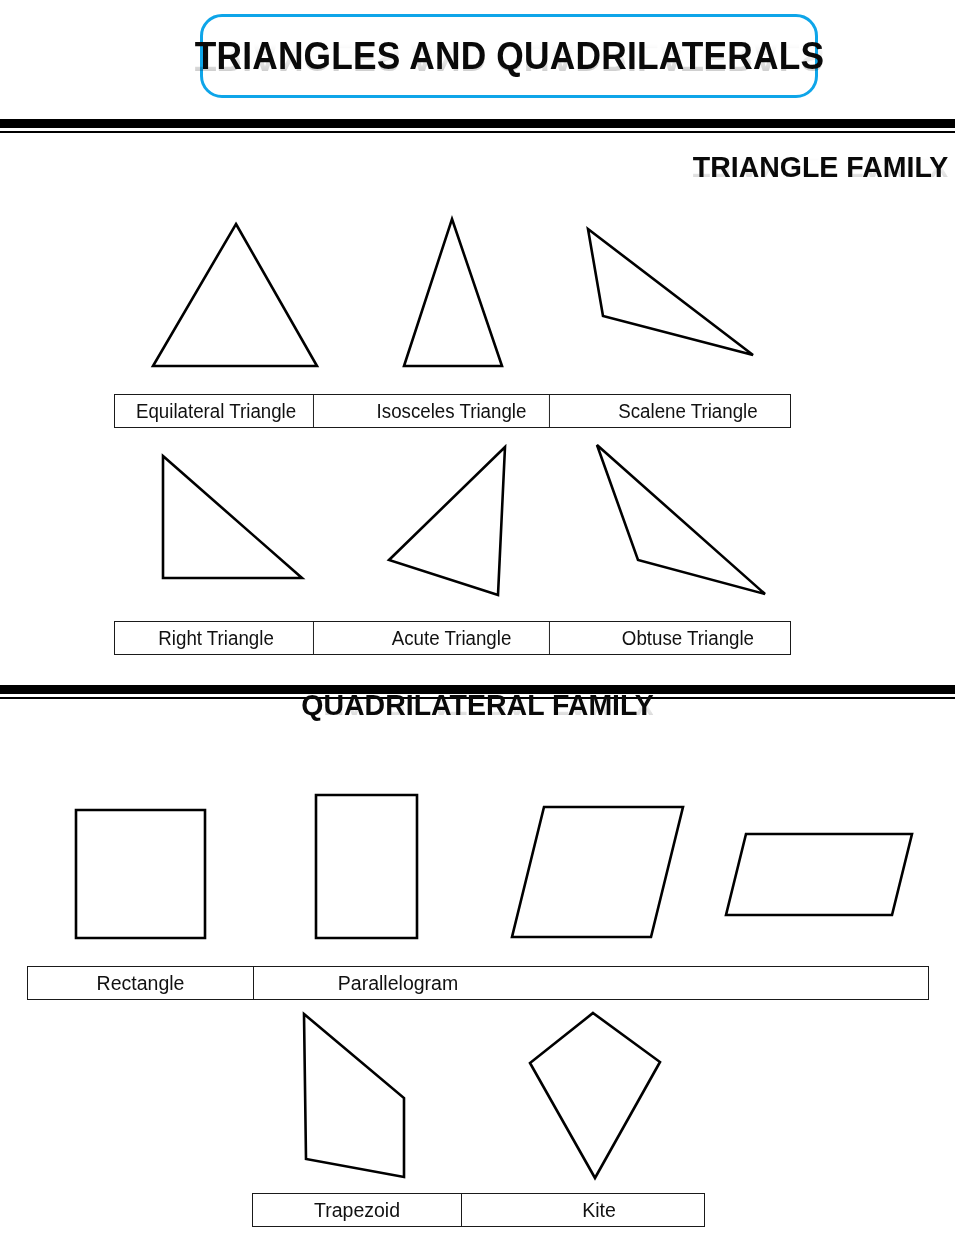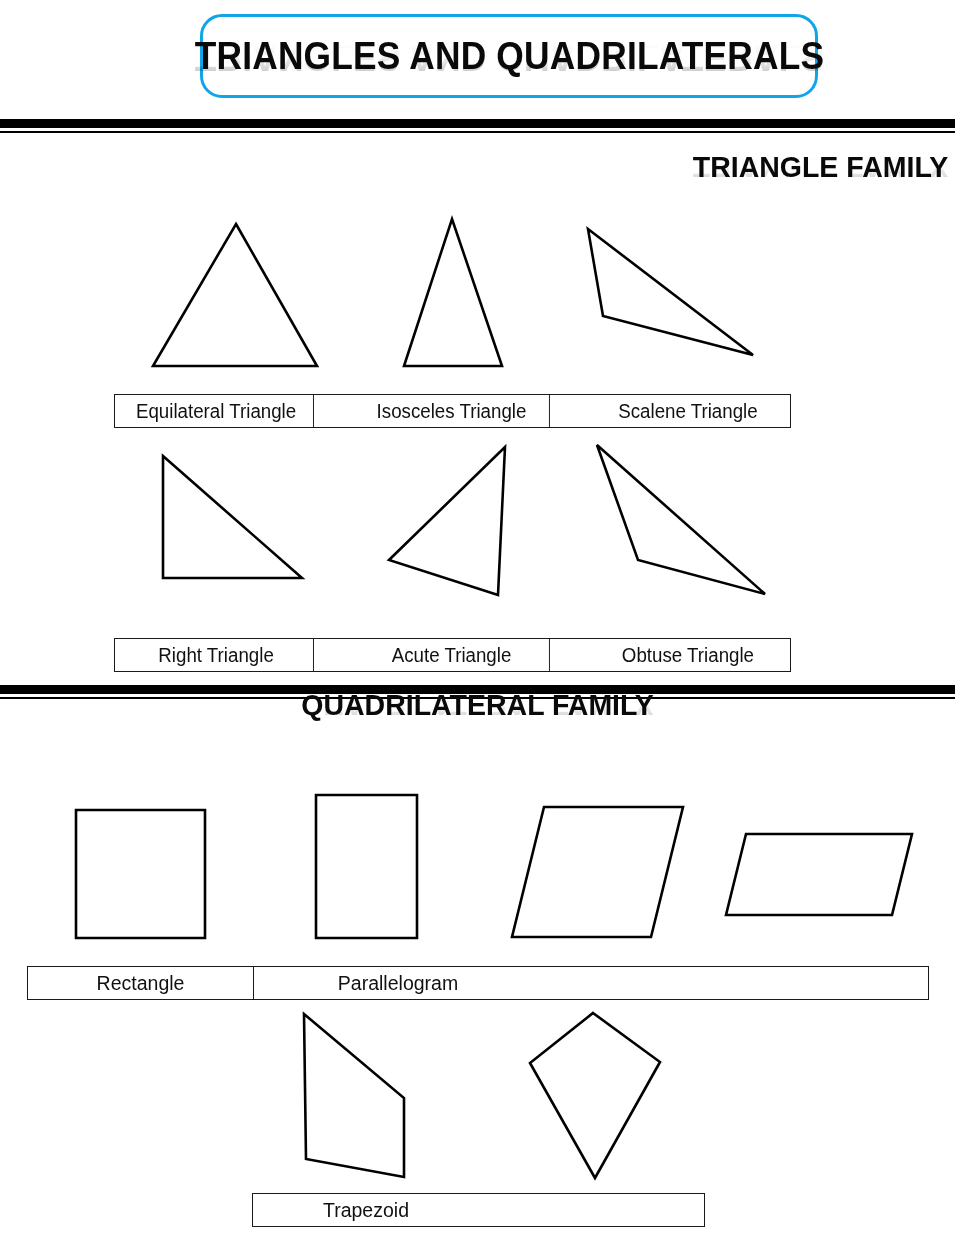--- a/index.html
+++ b/index.html
@@ -194,21 +194,21 @@
     <span>Equilateral Triangle</span>
   </div>
   <div class="label-cell" style="width:226px;">
     <span>Isosceles Triangle</span>
   </div>
   <div class="label-cell" style="width:226px;">
     <span>Scalene Triangle</span>
   </div>
 </div>
 
-<div class="label-row row-condensed" style="left:114px; top:621px; width:677px; height:34px;margin-top:17px;">
+<div class="label-row row-condensed" style="left:114px; top:621px; width:677px; height:34px;">
   <div class="label-cell" style="width:225px;">
     <span>Right Triangle</span>
   </div>
   <div class="label-cell" style="width:226px;">
     <span>Acute Triangle</span>
   </div>
   <div class="label-cell" style="width:226px;">
     <span>Obtuse Triangle</span>
   </div>
 </div>
@@ -232,20 +232,23 @@
   </div>
   <div class="label-cell" style="width:224px;">
     <span>Parallelogram</span>
   </div>
 </div>
 
 <div class="label-row row-normal" style="left:252px; top:1193px; width:453px; height:34px;">
   <div class="label-cell" style="width:226px;">
     <span>Trapezoid</span>
   </div>
+  <div class="label-cell" style="width:227px;">
+    <span>Kite</span>
+  </div>
 </div>
 
 <svg class="shape-layer" viewBox="0 0 955 1243" width="955" height="1243">
   <polygon points="236,224 317,366 153,366"></polygon>
   <polygon points="452,219 502,366 404,366"></polygon>
   <polygon points="588,229 753,355 603,316"></polygon>
 
   <polygon points="163,456 302,578 163,578"></polygon>
   <polygon points="505,447 498,595 389,560"></polygon>
   <polygon points="597,445 765,594 638,560"></polygon>

